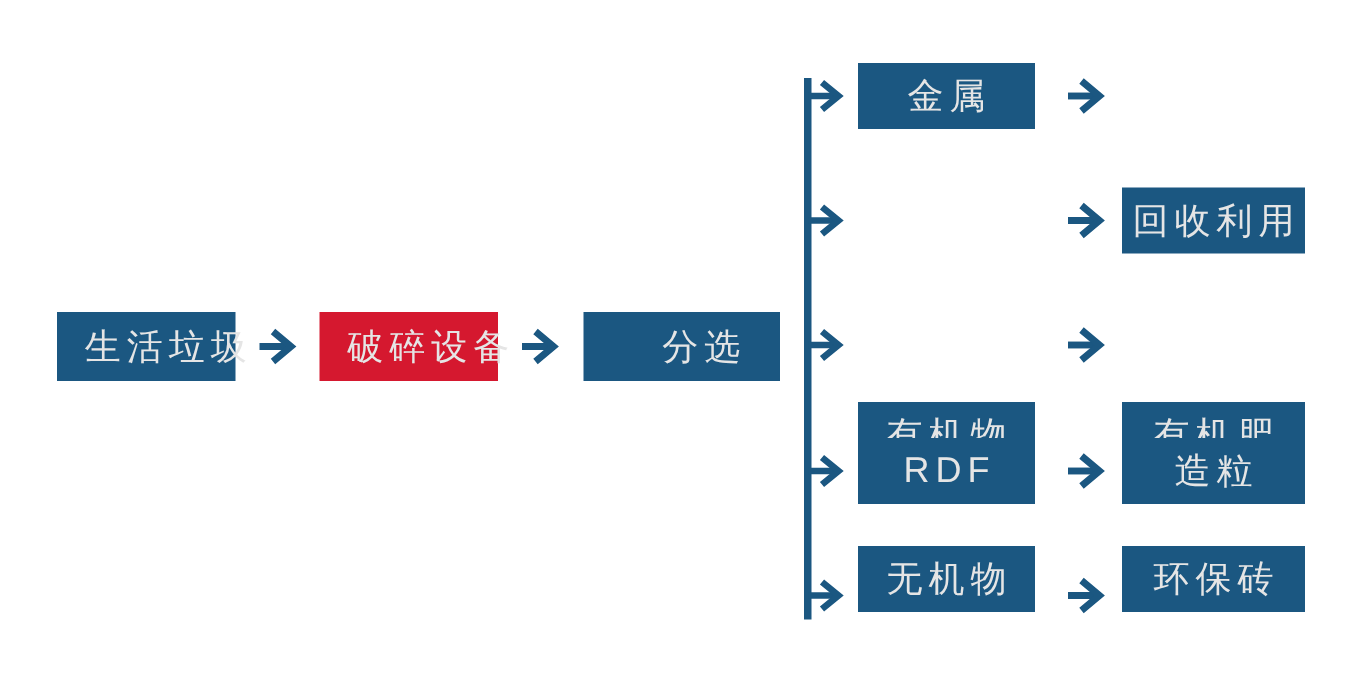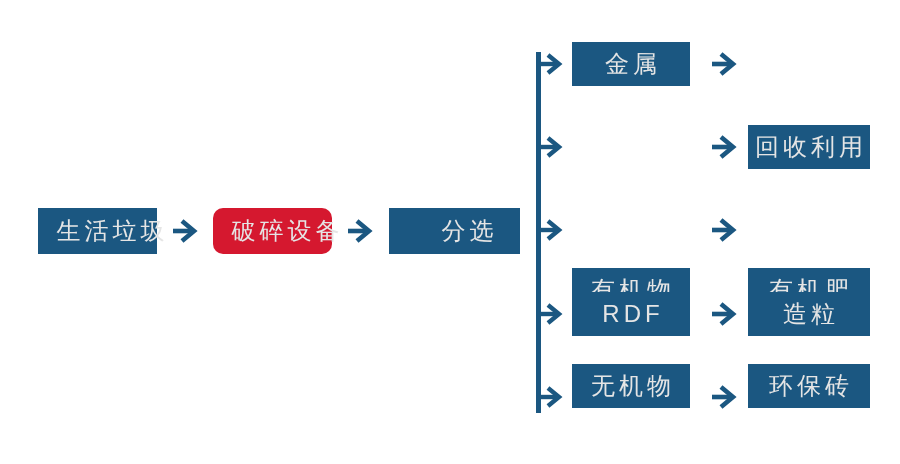--- a/index.html
+++ b/index.html
@@ -20,21 +20,21 @@
     align-items: center;
     justify-content: center;
     color: #e5e5e5;
     font-size: 24px;
     letter-spacing: 4px;
     padding-left: 4px; 
     box-sizing: border-box;
     white-space: nowrap;
   }
   .node.blue { background: var(--blue, #1B5781); }
-  .node.red  { background: var(--red, #D5182F); border-radius: 10px; }
+  .node.red  { background: var(--red, #D5182F); }
   .arrow {
     position: absolute;
     color: var(--blue, #1B5781);
   }
   .vline {
     position: absolute;
     background: var(--blue, #1B5781);
   }
   
   .n-main { top: 208px; height: 46px; padding-left: 30px; }

